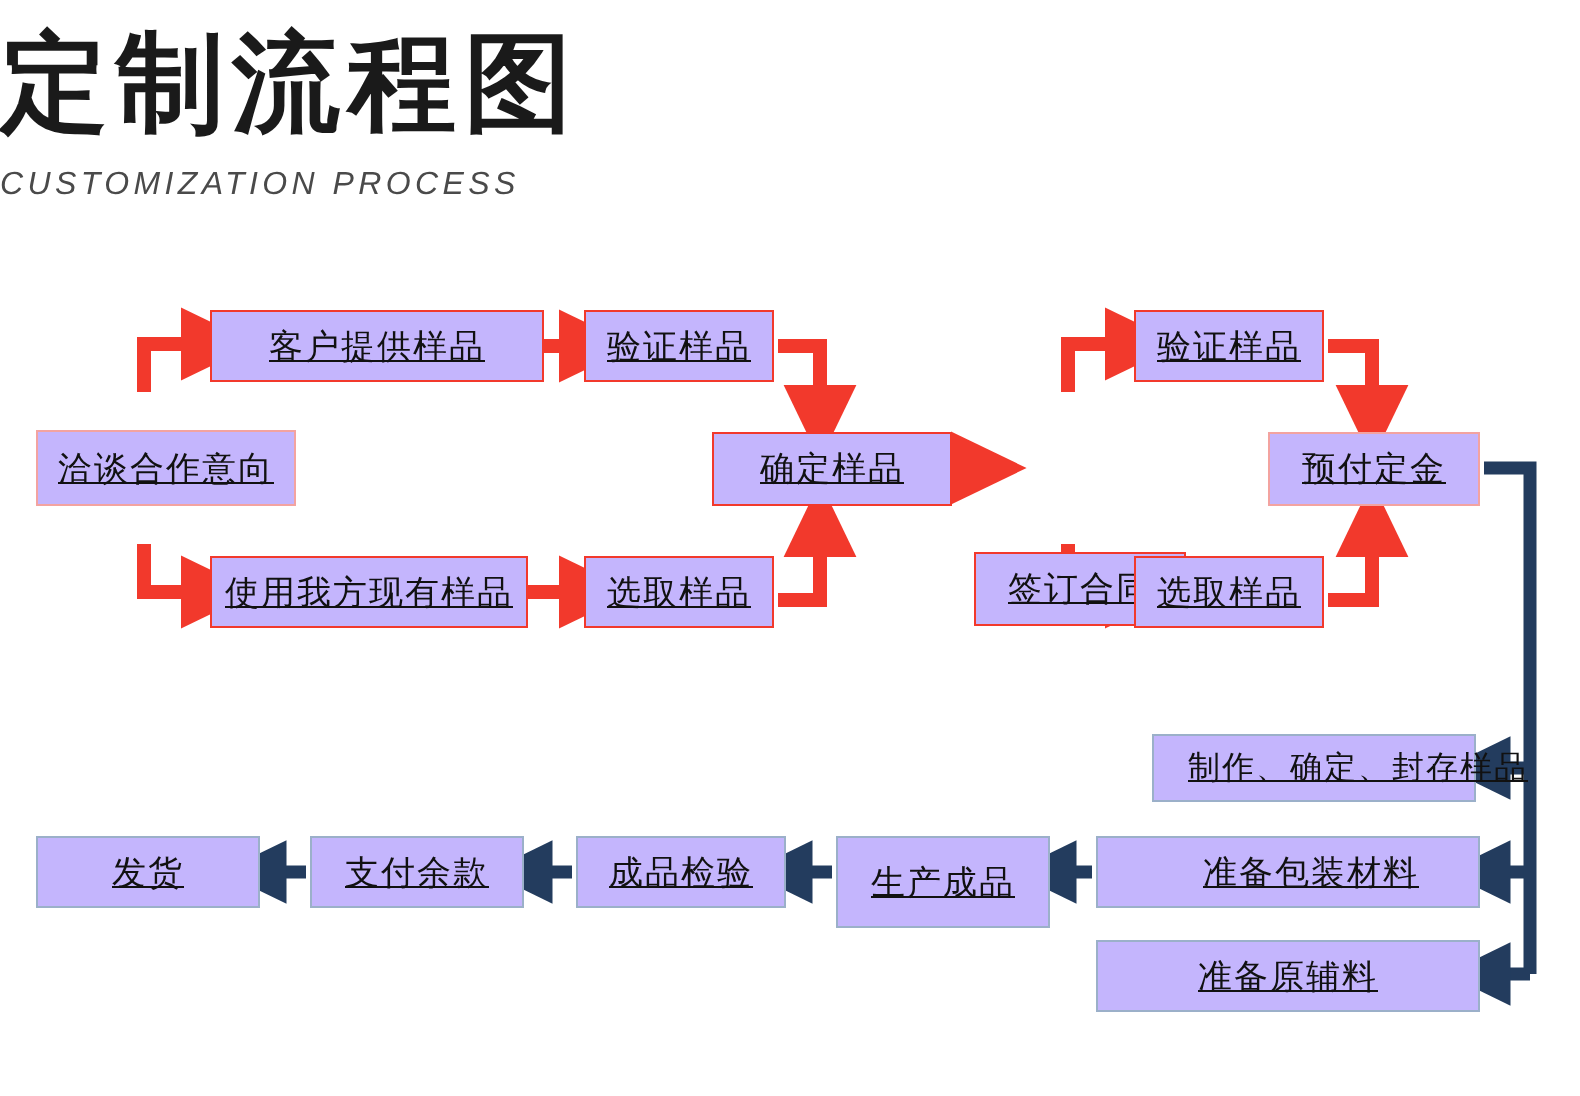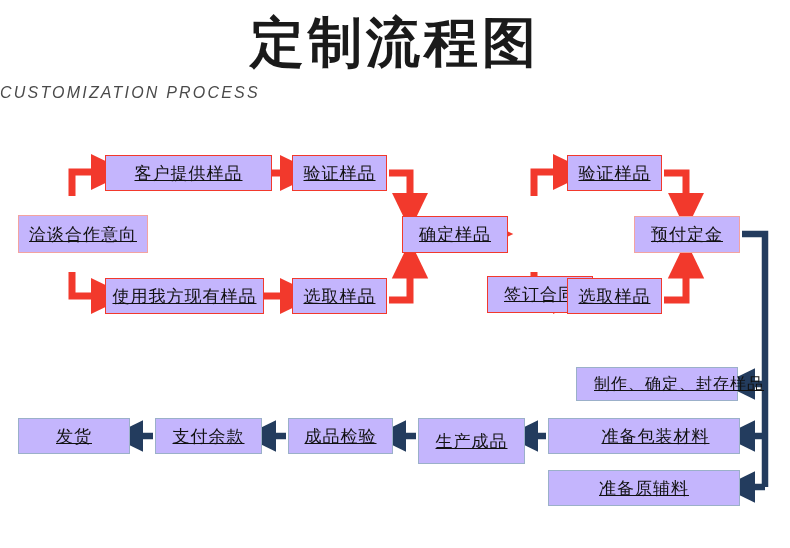--- a/index.html
+++ b/index.html
@@ -17,21 +17,20 @@
     position: relative;
     width: 790px;
     height: 548px;
   }
   
   .title-main {
     position: absolute;
     left: 0;
     top: 12px;
     width: 790px;
-    text-align: center;
     font-size: 54px;
     font-weight: bold;
     letter-spacing: 4px;
     color: #1a1a1a;
     line-height: 60px;
   }
   .title-sub {
     position: absolute;
     left: 0;
     top: 84px;
@@ -138,21 +137,21 @@
   </svg>
 
   <div class="box red" style="left:105px; top:155px; width:167px; height:36px;">客户提供样品</div>
 
   <div class="box red" style="left:292px; top:155px; width:95px; height:36px;">验证样品</div>
 
   <div class="box red" style="left:567px; top:155px; width:95px; height:36px;">验证样品</div>
 
   <div class="box pink" style="left:18px; top:215px; width:130px; height:38px;">洽谈合作意向</div>
 
-  <div class="box red" style="left:356px; top:216px; width:106px; height:37px;margin-left:46px;">确定样品</div>
+  <div class="box red" style="left:356px; top:216px; width:120px; height:37px;">确定样品</div>
 
   <div class="box red" style="left:487px; top:228px; width:106px; height:37px;margin-top:48px;">签订合同</div>
 
   <div class="box pink" style="left:634px; top:216px; width:106px; height:37px;">预付定金</div>
 
   <div class="box red" style="left:105px; top:278px; width:159px; height:36px;">使用我方现有样品</div>
 
   <div class="box red" style="left:292px; top:278px; width:95px; height:36px;">选取样品</div>
 
   <div class="box red" style="left:567px; top:278px; width:95px; height:36px;">选取样品</div>

